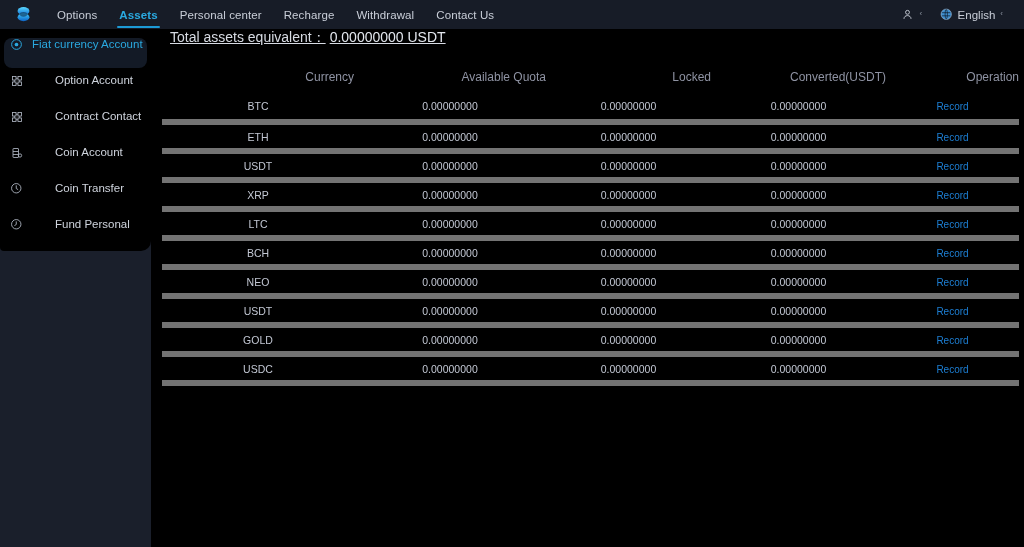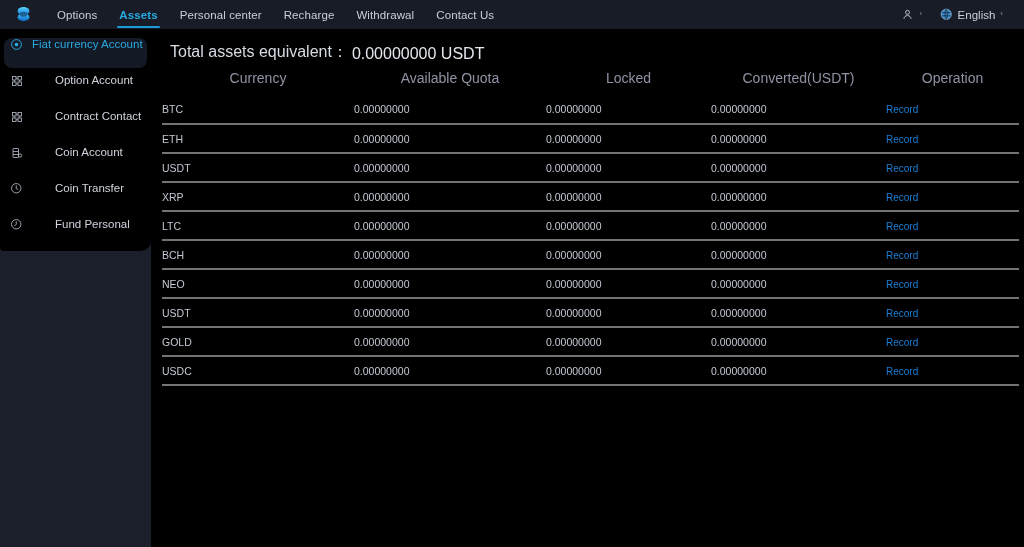--- a/index.html
+++ b/index.html
@@ -80,43 +80,44 @@
   .side-icon { width: 13px; height: 13px; display: flex; align-items: center; justify-content: center; flex: 0 0 13px; }
   .side-icon svg { display: block; }
 
   
   .content {
     position: absolute; left: 151px; top: 29px;
     width: 873px; height: 518px;
     background: #000000;
   }
   .total-line {
-    display: flex; align-items: flex-end;
+    display: flex; align-items: flex-start;
     height: 34px;
     padding-left: 19px;
-    font-size: 16px; color: #d7dbe3;
+    font-size: 14px; color: #d7dbe3;
     gap: 4px;
+    text-decoration: underline;
   }
   .total-value { color: #e3e7ee; }
 
   
   .tbl { width: 857px; margin-left: 11px; border-collapse: collapse; table-layout: fixed; }
   .tbl th {
     font-weight: normal;
-    font-size: 14px;
+    font-size: 12px;
     color: #8f93a3;
     padding: 7px 0 9px 0;
-    text-align: center;
+    text-align: right;
   }
   .tbl td {
     font-size: 10.5px;
     color: #c3c8d4;
-    text-align: left;
+    text-align: center;
     height: 29px;
-    border-bottom: 2px solid #737373;
+    border-bottom: 6px solid #737373;
     vertical-align: middle;
   }
   .tbl tr.hdr th { border-bottom: none; }
   .col-cur { width: 192px; }
   .col-avail { width: 192px; }
   .col-lock { width: 165px; }
   .col-conv { width: 175px; }
   .col-op { width: 133px; }
   .rec-link { color: #1d7fd4; cursor: pointer; font-size: 10px; }
 </style>

